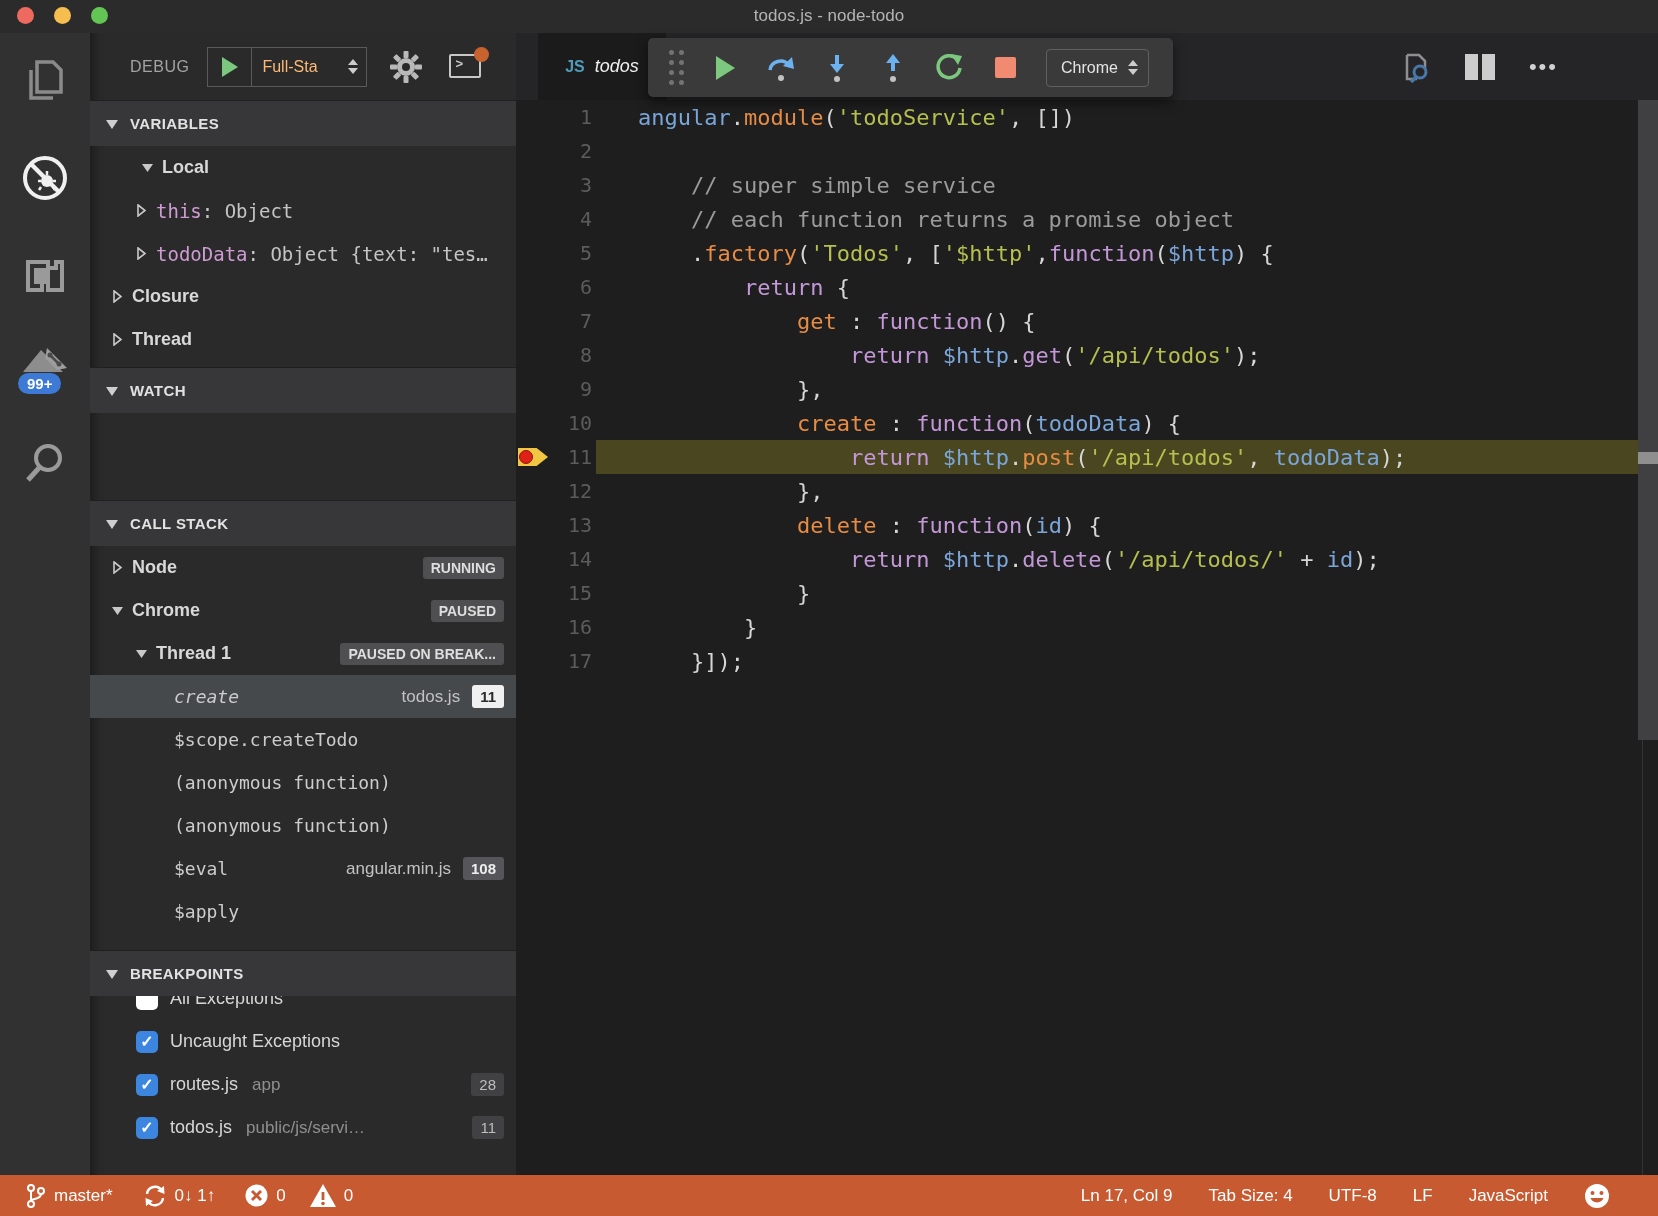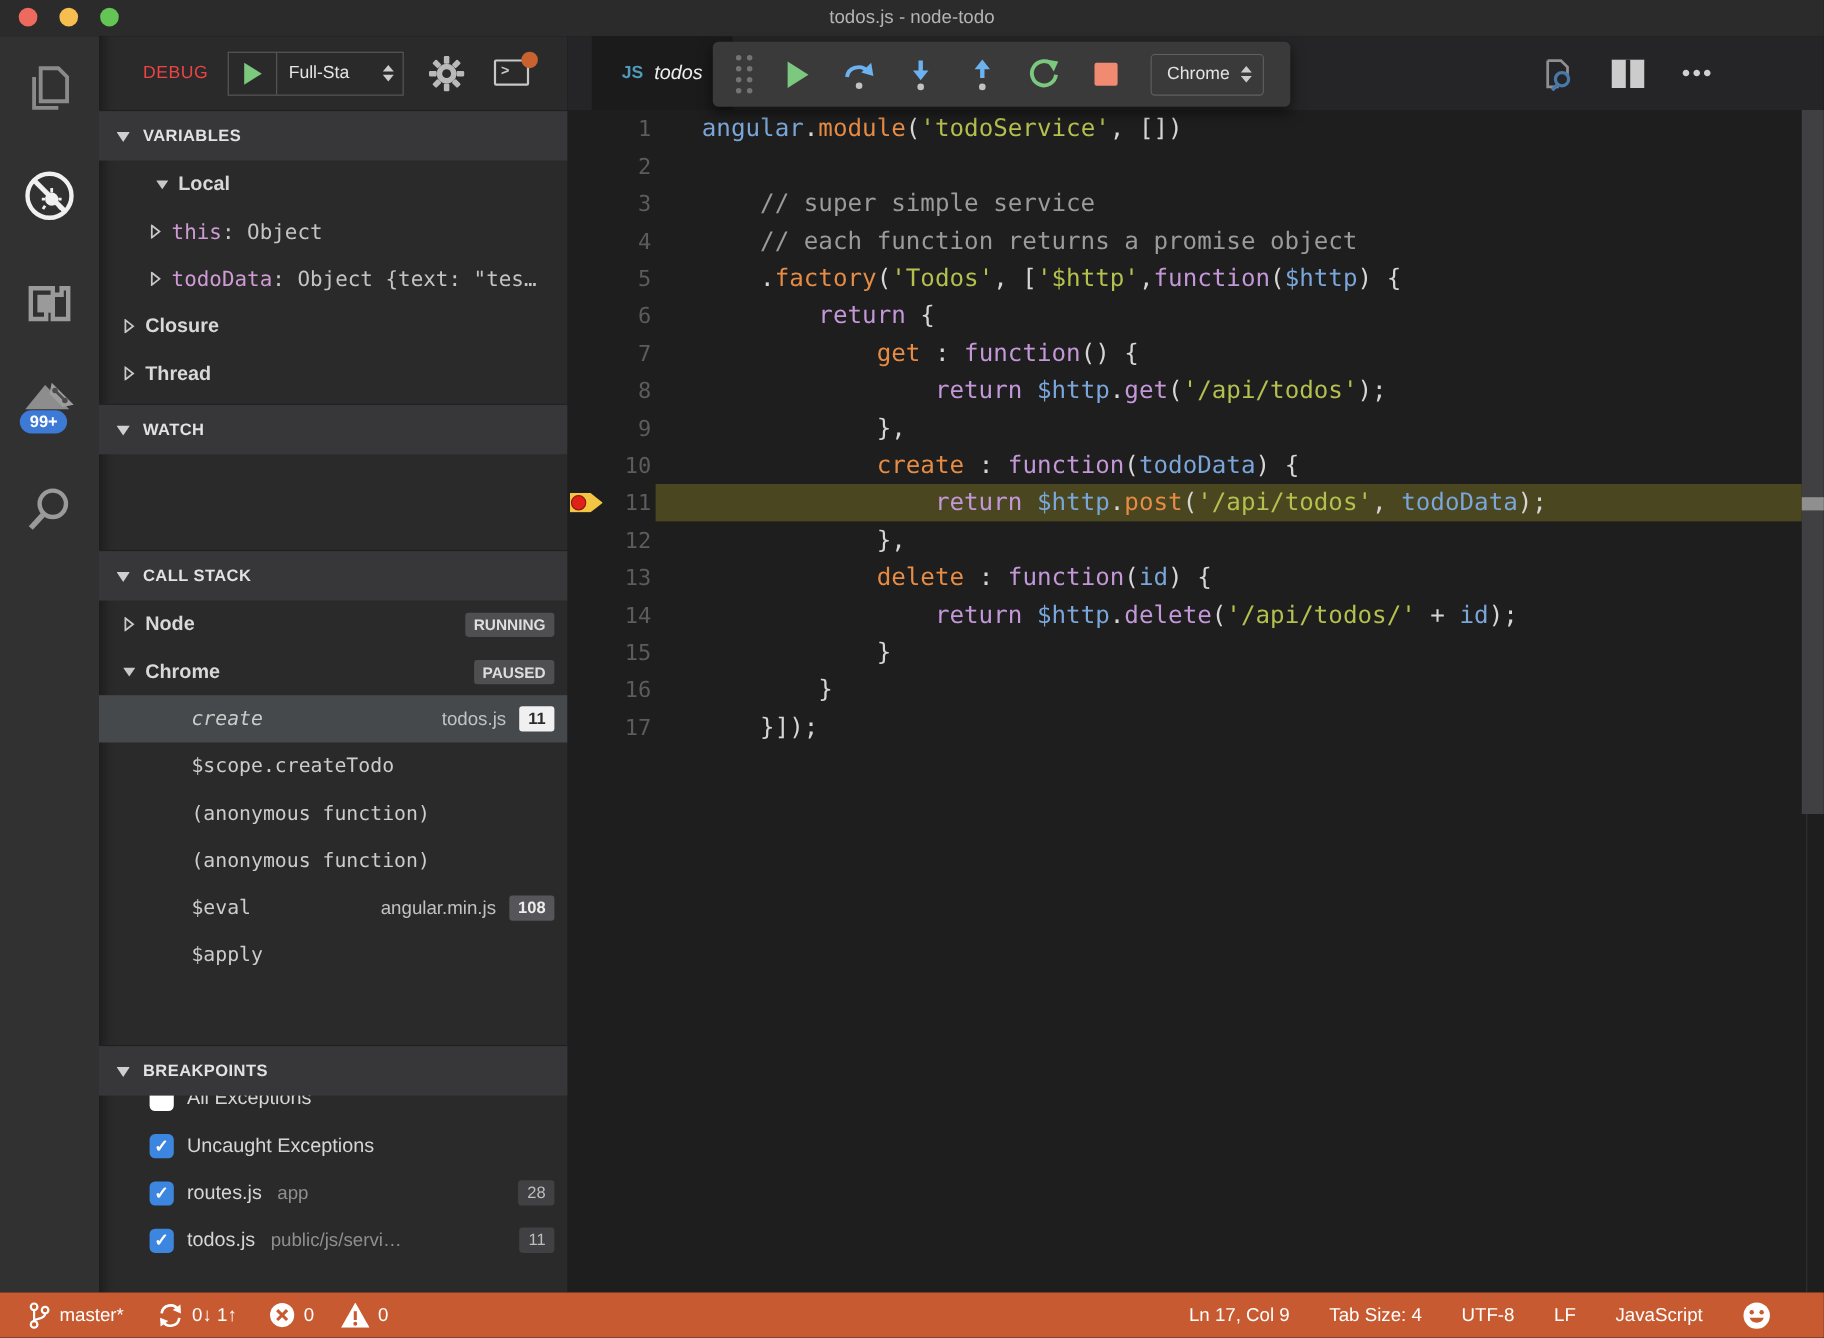--- a/index.html
+++ b/index.html
@@ -49,28 +49,28 @@
   .badge.dim   { background:#414144; color:#bdbdbd; font-size:15px; }
   .cbx { width:22px; height:22px; border-radius:5px; background:#ffffff; margin-right:12px;
          flex:0 0 auto; display:flex; align-items:center; justify-content:center; }
   .cbx.checked { background:#3d86e0; color:#fff; font-size:16px; font-weight:bold; }
   .bp-label { font-size:18px; color:#d6d6d6; }
   .bp-detail { font-size:17px; color:#8f8f8f; margin-left:14px; }
 
   
   #dbg-head { position:absolute; left:0; top:0; width:426px; height:67px; display:flex;
               align-items:center; }
-  #dbg-title { margin-left:40px; color:#ef4444; font-size:16px; letter-spacing:0.5px; }
+  #dbg-title { margin-left:40px; color:#a3a3a3; font-size:16px; letter-spacing:0.5px; }
   #dbg-config { margin-left:18px; height:40px; border:1px solid #5a5a5c; display:flex;
                 align-items:stretch; }
   #dbg-start { width:44px; display:flex; align-items:center; justify-content:center;
                border-right:1px solid #5a5a5c; }
   .play-tri { width:0; height:0; border-left:16px solid #7cc87e; border-top:10px solid transparent;
               border-bottom:10px solid transparent; }
-  #dbg-config-label { display:flex; align-items:center; padding:0 6px 0 10px; color:#e5e5e5;
+  #dbg-config-label { display:flex; align-items:center; padding:0 6px 0 10px; color:#fdba74;
                       font-size:16px; width:96px; overflow:hidden; white-space:nowrap; }
   .spinner { display:flex; flex-direction:column; justify-content:center; gap:3px; padding-right:8px; }
   .spin-up { width:0; height:0; border-left:5px solid transparent; border-right:5px solid transparent;
              border-bottom:6px solid #cccccc; }
   .spin-dn { width:0; height:0; border-left:5px solid transparent; border-right:5px solid transparent;
              border-top:6px solid #cccccc; }
   #dbg-gear { margin-left:22px; }
   #dbg-console { margin-left:26px; position:relative; width:34px; height:26px; }
   #dbg-console .box { width:32px; height:24px; border:2px solid #c8c8c8; border-radius:2px;
                       color:#c8c8c8; font-size:13px; font-weight:bold; padding-left:4px; }
@@ -305,20 +305,29 @@
       </div>
       <div class="trow" style="padding-left: 20px;">
         <span class="twist">
           <svg width="11" height="11">
             <polygon points="0,2 11,2 5.5,10" fill="#c8c8c8"></polygon>
           </svg>
         </span>
         <span class="scope-label">Chrome</span>
         <span class="badge session">PAUSED</span>
       </div>
+      <div class="trow" style="padding-left: 44px;">
+        <span class="twist">
+          <svg width="11" height="11">
+            <polygon points="0,2 11,2 5.5,10" fill="#c8c8c8"></polygon>
+          </svg>
+        </span>
+        <span class="scope-label">Thread 1</span>
+        <span class="badge session">PAUSED ON BREAK...</span>
+      </div>
       <div class="trow selected" style="padding-left: 84px;">
         <span class="frame-label mono ital">create</span>
         <span class="frame-file">todos.js</span>
         <span class="badge white">11</span>
       </div>
       <div class="trow" style="padding-left: 84px;">
         <span class="frame-label mono">$scope.createTodo</span>
       </div>
       <div class="trow" style="padding-left: 84px;">
         <span class="frame-label mono">(anonymous function)</span>

